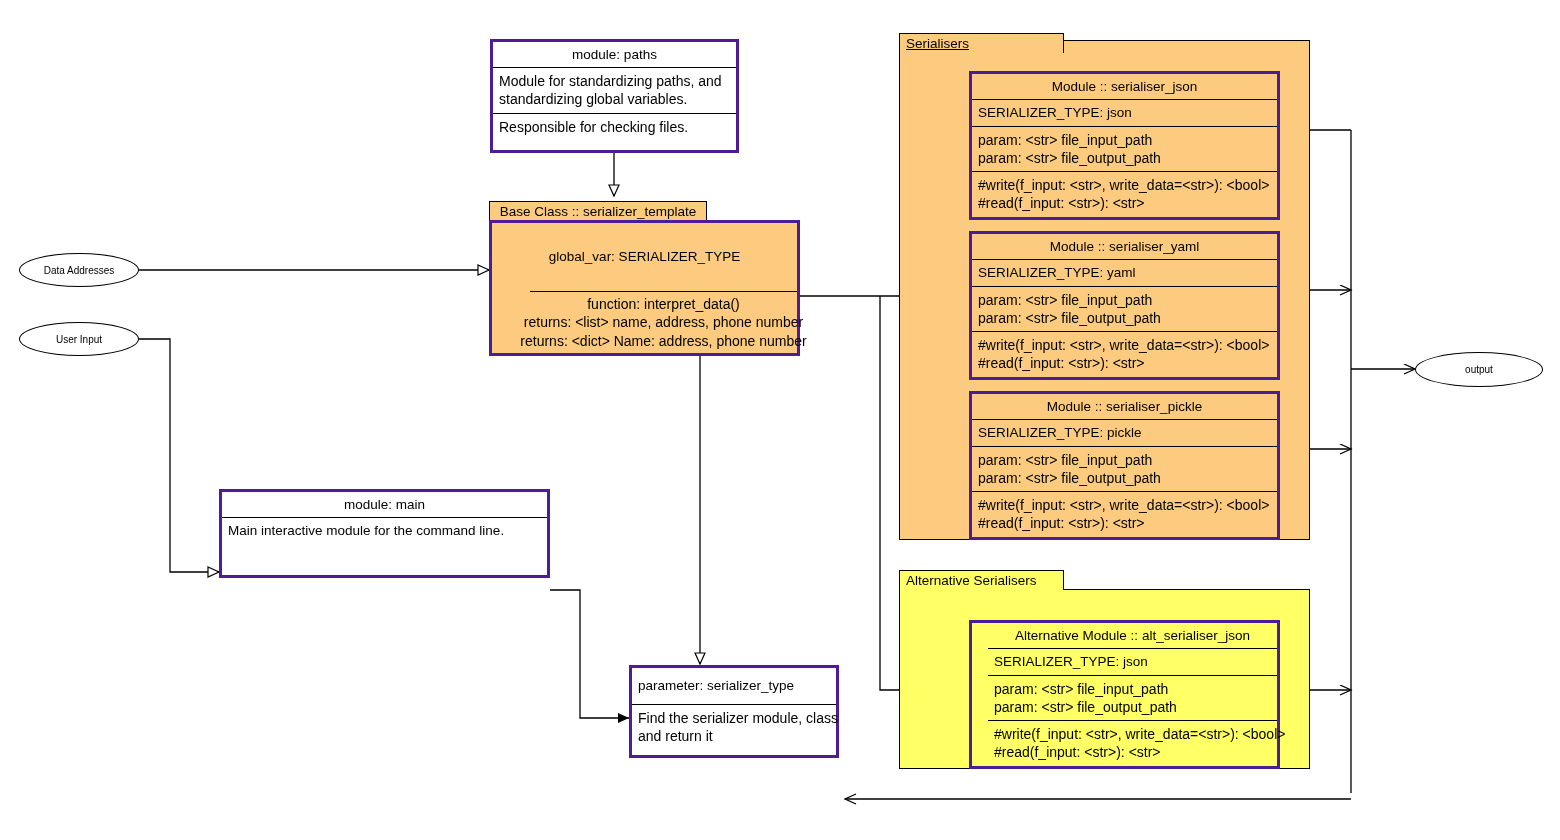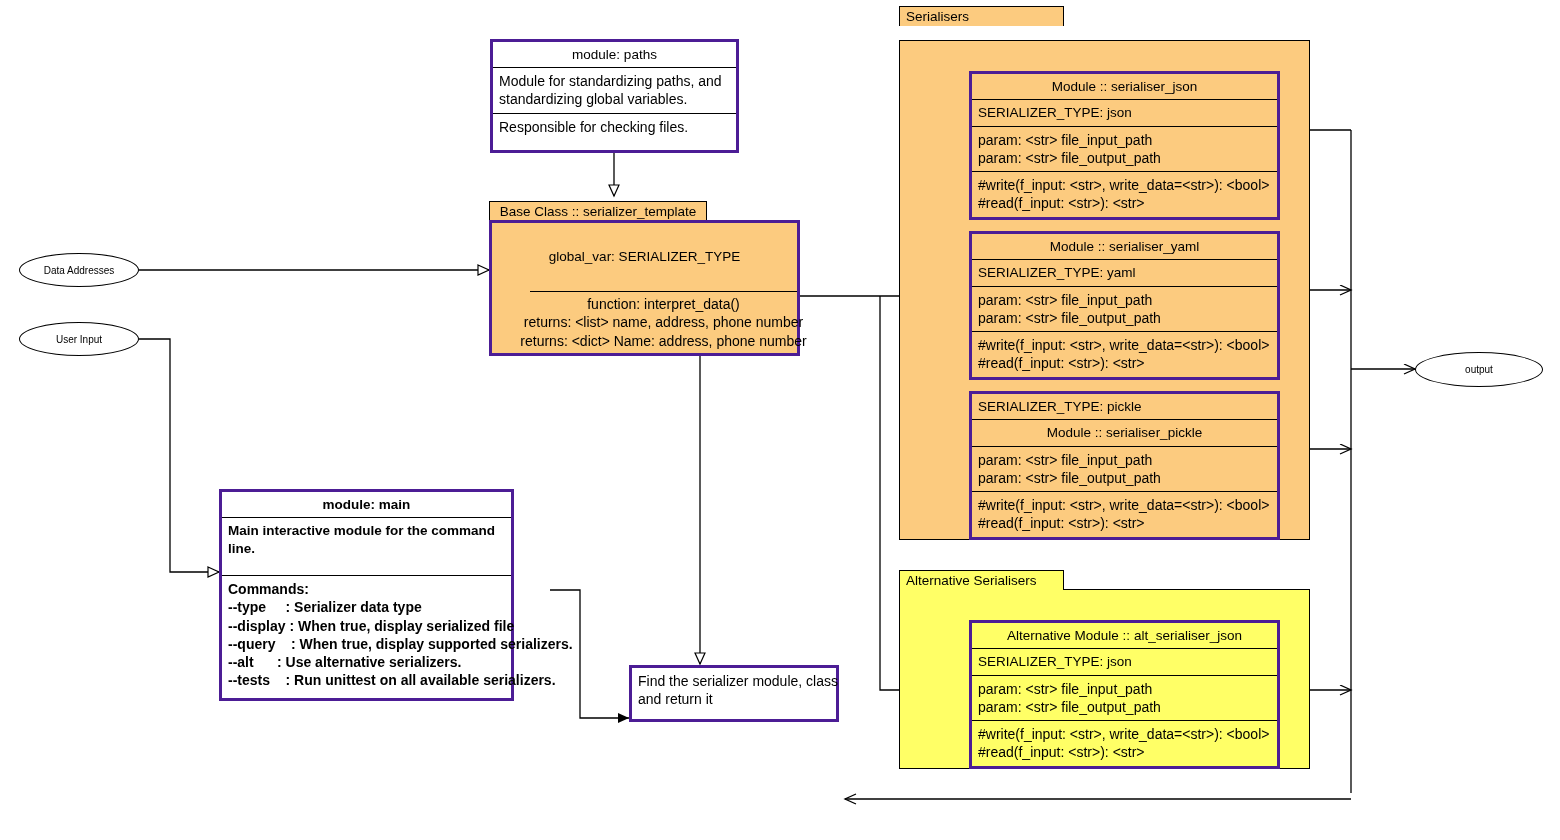--- a/index.html
+++ b/index.html
@@ -45,20 +45,21 @@
     text-align: center;
   }
   .sec.left {
     text-align: left;
   }
   .orange {
     background: #fccb7f;
   }
   .yellow {
     background: #ffff66;
+    padding-left: 16px;
   }
   
   .pkg {
     position: absolute;
     box-sizing: border-box;
     border: 1px solid #000000;
   }
   .pkg-tab {
     position: absolute;
     box-sizing: border-box;
@@ -148,37 +149,32 @@
   </div>
 
   <div class="pkg-tab orange" style="left:489px; top:201px; width:218px; height:19px;text-align:center;">Base Class :: serializer_template</div>
   <div class="node orange" style="left:489px; top:220px; width:311px;">
     <div class="sec center" style="height:68px; display:flex; align-items:center; justify-content:center;">global_var: SERIALIZER_TYPE</div>
     <div class="sec center mono-block" style="height:62px; display:flex; align-items:center; justify-content:center;margin-left:38px;">function: interpret_data()
 returns: &lt;list&gt; name, address, phone number
 returns: &lt;dict&gt; Name: address, phone number</div>
   </div>
 
-  <div class="node" style="left:219px; top:489px; width:295px;font-weight:bold;">
+  <div class="node" style="left:219px; top:489px; width:331px;">
     <div class="sec center">module: main</div>
     <div class="sec left" style="height:58px;">Main interactive module for the command line.</div>
-    <div class="sec left mono-block" style="height:123px;">Commands:
---type     : Serializer data type
---display : When true, display serialized file
---query    : When true, display supported serializers.
---alt      : Use alternative serializers.
---tests    : Run unittest on all available serializers.</div>
   </div>
 
   <div class="node" style="left:629px; top:665px; width:210px;">
+    <div class="sec left" style="height:36px; display:flex; align-items:center;">parameter: serializer_type</div>
     <div class="sec left mono-block" style="height:51px;">Find the serializer module, class
 and return it</div>
   </div>
 
-  <div class="pkg-tab orange" style="left:899px; top:6px; width:165px; height:20px;">Serialisers</div>
+  <div class="pkg-tab orange" style="left:899px; top:33px; width:165px; height:20px;text-decoration:underline;">Serialisers</div>
   <div class="pkg orange" style="left:899px; top:40px; width:411px; height:500px;"></div>
 
   <div class="node orange" style="left:969px; top:71px; width:311px;">
     <div class="sec center">Module :: serialiser_json</div>
     <div class="sec left">SERIALIZER_TYPE: json</div>
     <div class="sec left mono-block">param: &lt;str&gt; file_input_path
 param: &lt;str&gt; file_output_path</div>
     <div class="sec left mono-block" style="height:46px;">#write(f_input: &lt;str&gt;, write_data=&lt;str&gt;): &lt;bool&gt;
 #read(f_input: &lt;str&gt;): &lt;str&gt;</div>
   </div>
@@ -186,22 +182,22 @@
   <div class="node orange" style="left:969px; top:231px; width:311px;">
     <div class="sec center">Module :: serialiser_yaml</div>
     <div class="sec left">SERIALIZER_TYPE: yaml</div>
     <div class="sec left mono-block">param: &lt;str&gt; file_input_path
 param: &lt;str&gt; file_output_path</div>
     <div class="sec left mono-block" style="height:46px;">#write(f_input: &lt;str&gt;, write_data=&lt;str&gt;): &lt;bool&gt;
 #read(f_input: &lt;str&gt;): &lt;str&gt;</div>
   </div>
 
   <div class="node orange" style="left:969px; top:391px; width:311px;">
+    <div class="sec center">Module :: serialiser_pickle</div>
     <div class="sec left">SERIALIZER_TYPE: pickle</div>
-    <div class="sec center">Module :: serialiser_pickle</div>
     <div class="sec left mono-block">param: &lt;str&gt; file_input_path
 param: &lt;str&gt; file_output_path</div>
     <div class="sec left mono-block" style="height:46px;">#write(f_input: &lt;str&gt;, write_data=&lt;str&gt;): &lt;bool&gt;
 #read(f_input: &lt;str&gt;): &lt;str&gt;</div>
   </div>
 
   <div class="pkg-tab yellow" style="left:899px; top:570px; width:165px; height:20px;">Alternative Serialisers</div>
   <div class="pkg yellow" style="left:899px; top:589px; width:411px; height:180px;"></div>
 
   <div class="node yellow" style="left:969px; top:620px; width:311px;">

